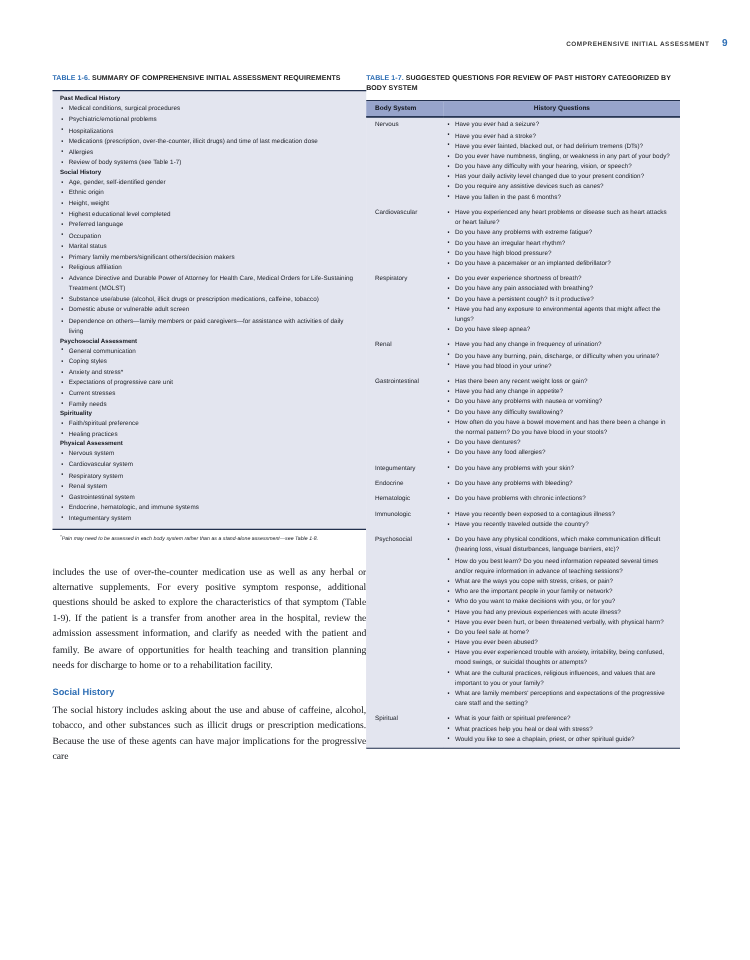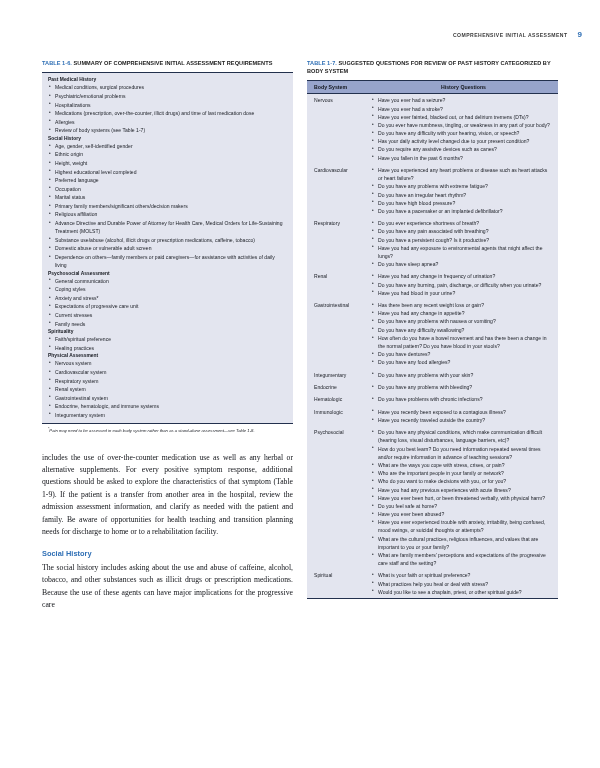--- a/index.html
+++ b/index.html
@@ -41,22 +41,20 @@
     color: #2f6fb5;
   }
 
   
   .cols {
     position: absolute;
     top: 60px;
     left: 42px;
     width: 516px;
     display: flex;
-    gap: 14px;
-    justify-content: flex-end;
   }
   .col { width: 251px; }
 
   
   .tbl-label {
     font-family: "Liberation Sans", sans-serif;
     font-size: 5.6px;
     font-weight: 700;
     letter-spacing: 0.05px;
     line-height: 1.42;

